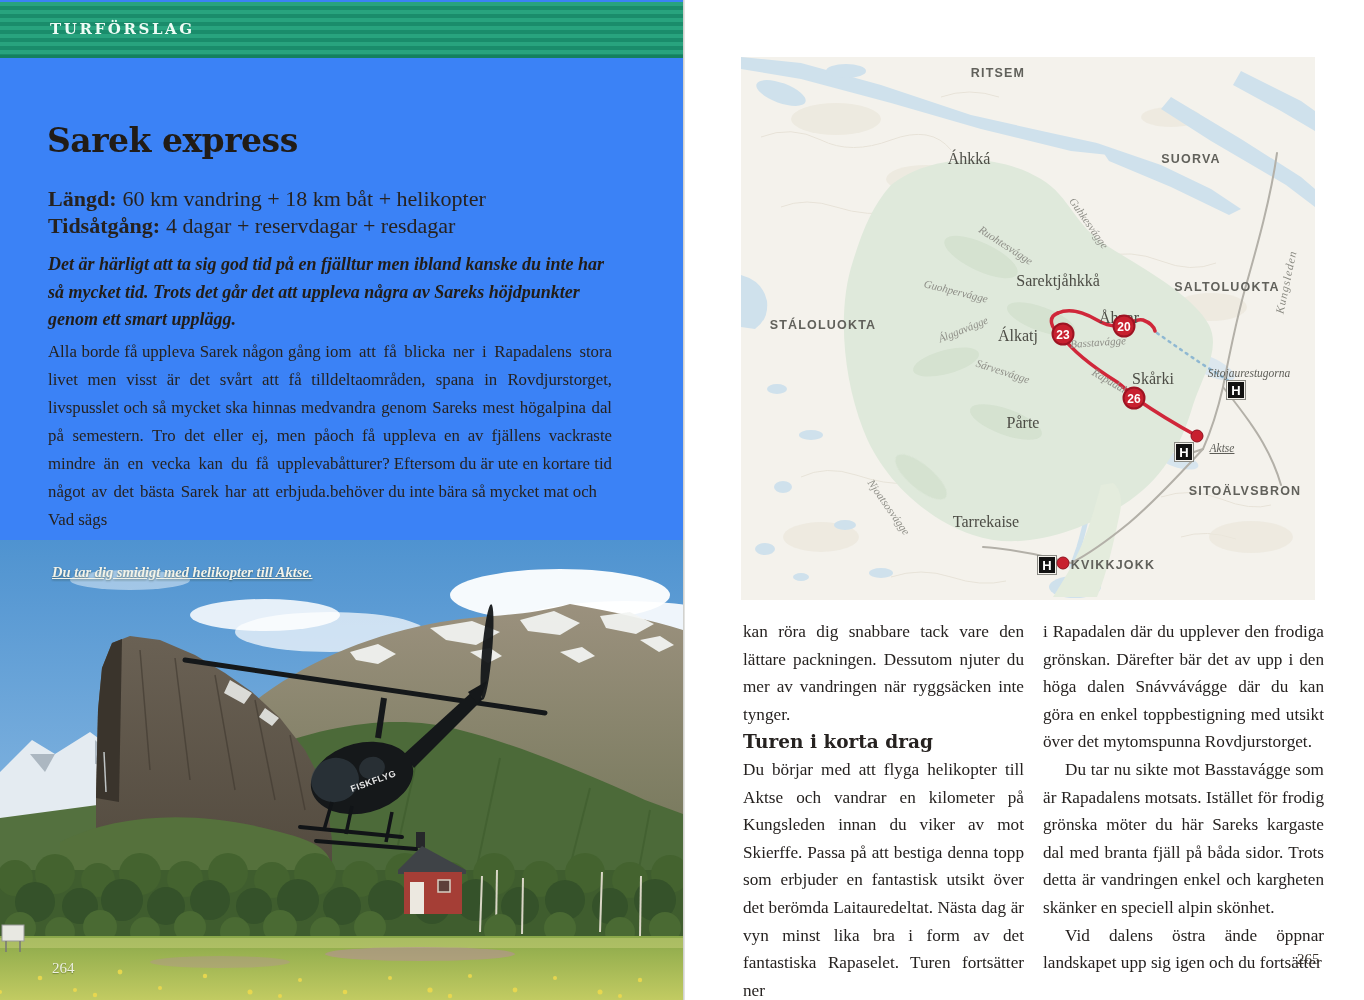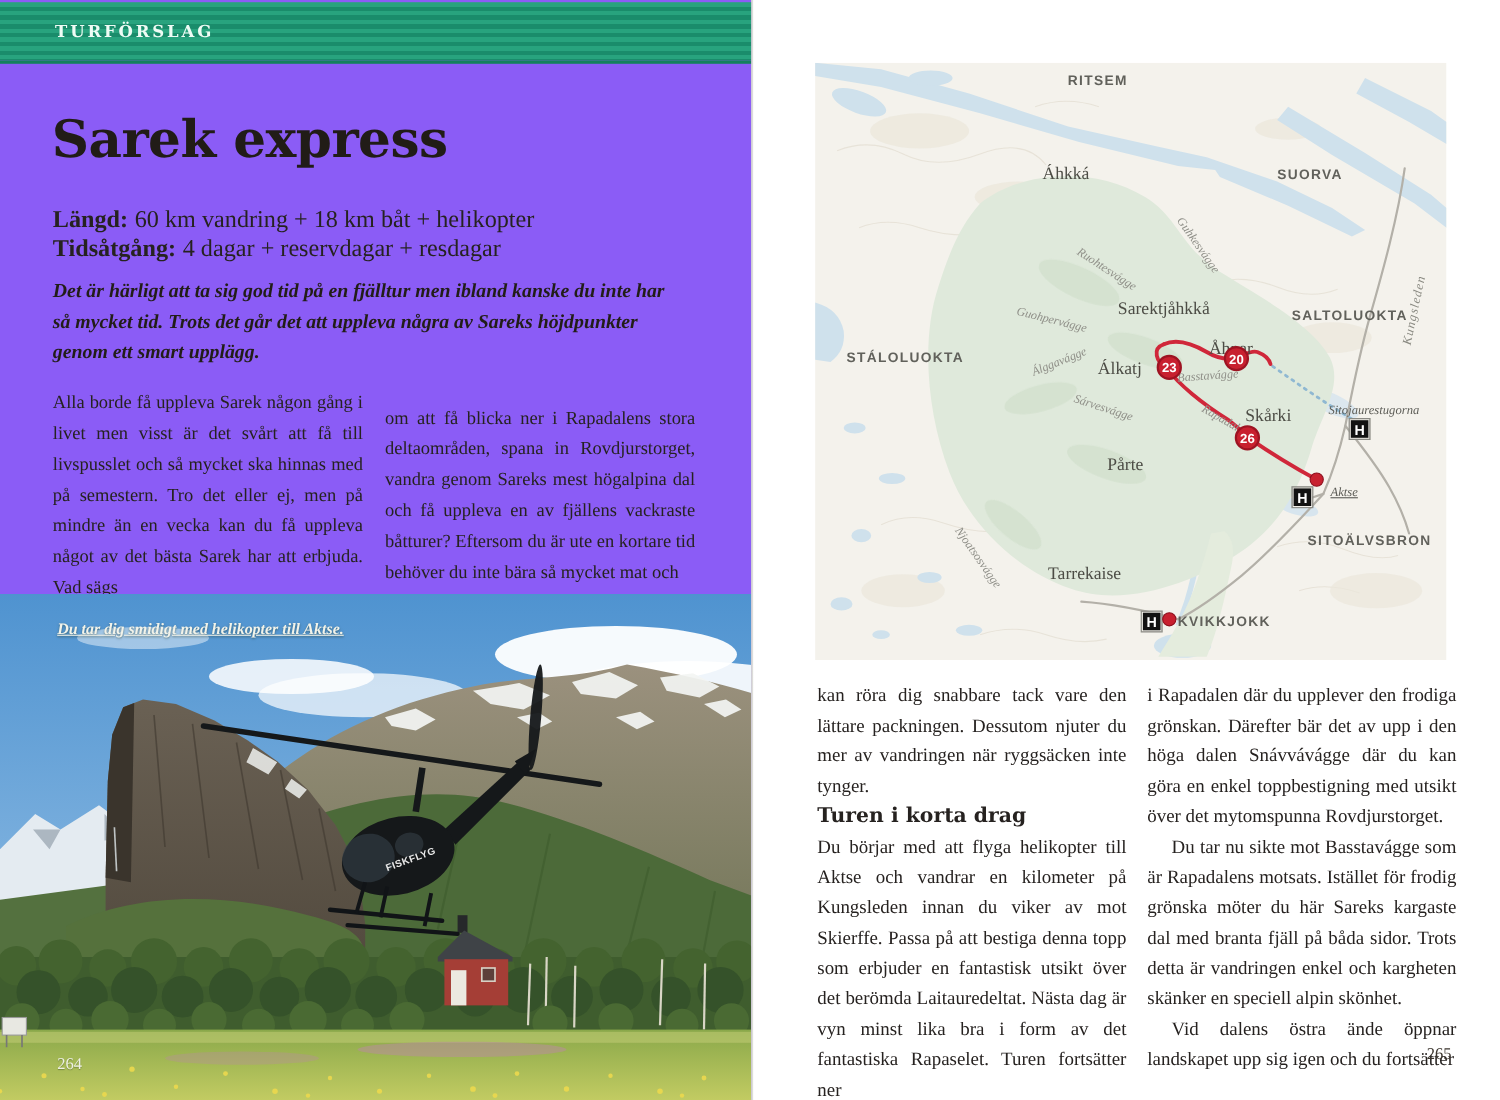--- a/index.html
+++ b/index.html
@@ -1,35 +1,35 @@
 <!DOCTYPE html>
 <html><head>
 <meta charset="utf-8">
 <style>
   html,body{margin:0;padding:0;}
   body{width:1364px;height:1000px;position:relative;overflow:hidden;background:#ffffff;
        font-family:"Liberation Serif",serif;color:#262220;}
   
-  #left-page{position:absolute;left:0;top:0;width:683px;height:1000px;background:#8b5cf6;}
+  #left-page{position:absolute;left:0;top:0;width:683px;height:1000px;background:#3b82f6;}
   #divider{position:absolute;left:683px;top:0;width:2px;height:1000px;
            background:linear-gradient(90deg,#c9c9c5,#ececea);}
   #right-page{position:absolute;left:685px;top:0;width:799px;height:1000px;background:#ffffff;}
   
   .kicker-bar{position:absolute;left:0;top:2px;width:683px;height:53px;
       background:repeating-linear-gradient(180deg,#28a37e 0px,#28a37e 4px,#1a8c6b 4px,#1a8c6b 8px);
       border-bottom:3px solid #14805f;display:flex;align-items:center;}
   .kicker{font-family:"DejaVu Serif",serif;font-weight:bold;font-size:15px;
       letter-spacing:2.6px;color:#eefcf5;margin-left:50px;}
-  .title{position:absolute;left:47px;top:100px;font-family:"DejaVu Serif",serif;
-      font-weight:bold;font-size:47px;color:#211c17;letter-spacing:-0.5px;}
+  .title{position:absolute;left:47px;top:121px;font-family:"DejaVu Serif",serif;
+      font-weight:bold;font-size:33px;color:#211c17;letter-spacing:-0.5px;}
   .meta{position:absolute;left:48px;top:185px;font-size:22px;line-height:27px;color:#262220;}
   .meta b{margin-right:6px;}
   .lead{position:absolute;left:48px;top:251px;width:568px;font-style:italic;font-weight:bold;
       font-size:18px;line-height:27.5px;color:#221d18;margin:0;}
-  .cols{position:absolute;left:48px;top:352px;width:584px;display:flex;gap:20px;align-items:center;}
+  .cols{position:absolute;left:48px;top:338px;width:584px;display:flex;}
   .col{width:282px;font-size:16.8px;line-height:28px;text-align:justify;margin:0;}
   
   .photo{position:absolute;left:0;top:540px;width:683px;height:460px;overflow:hidden;}
   .photo svg{position:absolute;left:0;top:0;}
   .caption{position:absolute;left:52px;top:24px;z-index:3;font-style:italic;font-weight:bold;
       font-size:14.5px;color:#f2f3ea;text-shadow:0 1px 2px rgba(30,50,30,.55);text-decoration:underline;}
   .pagenum{font-size:15px;z-index:3;}
   .pagenum.white{position:absolute;left:52px;top:420px;color:#eef0e2;text-shadow:0 1px 1px rgba(40,60,20,.4);}
   .pagenum.dark{position:absolute;left:612px;top:951px;color:#3c362f;}
   

